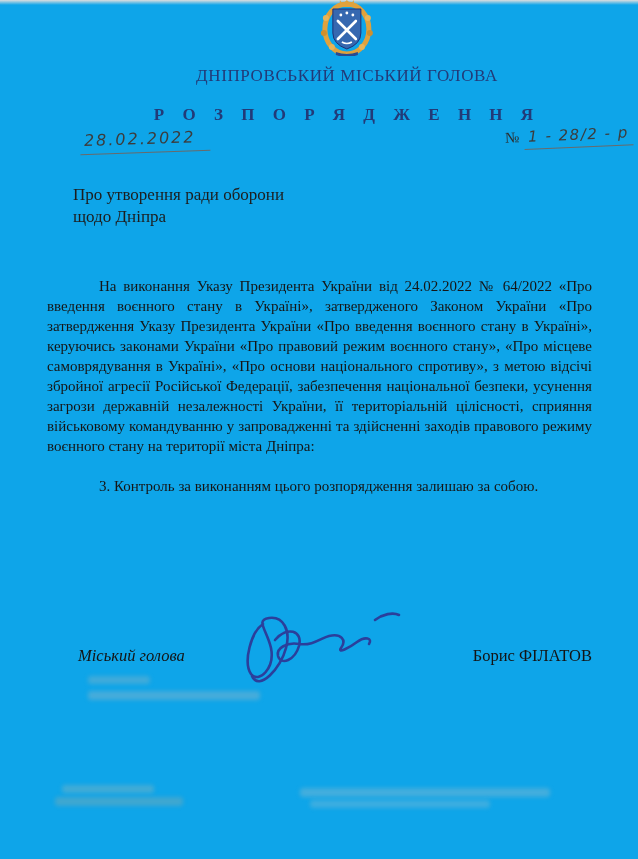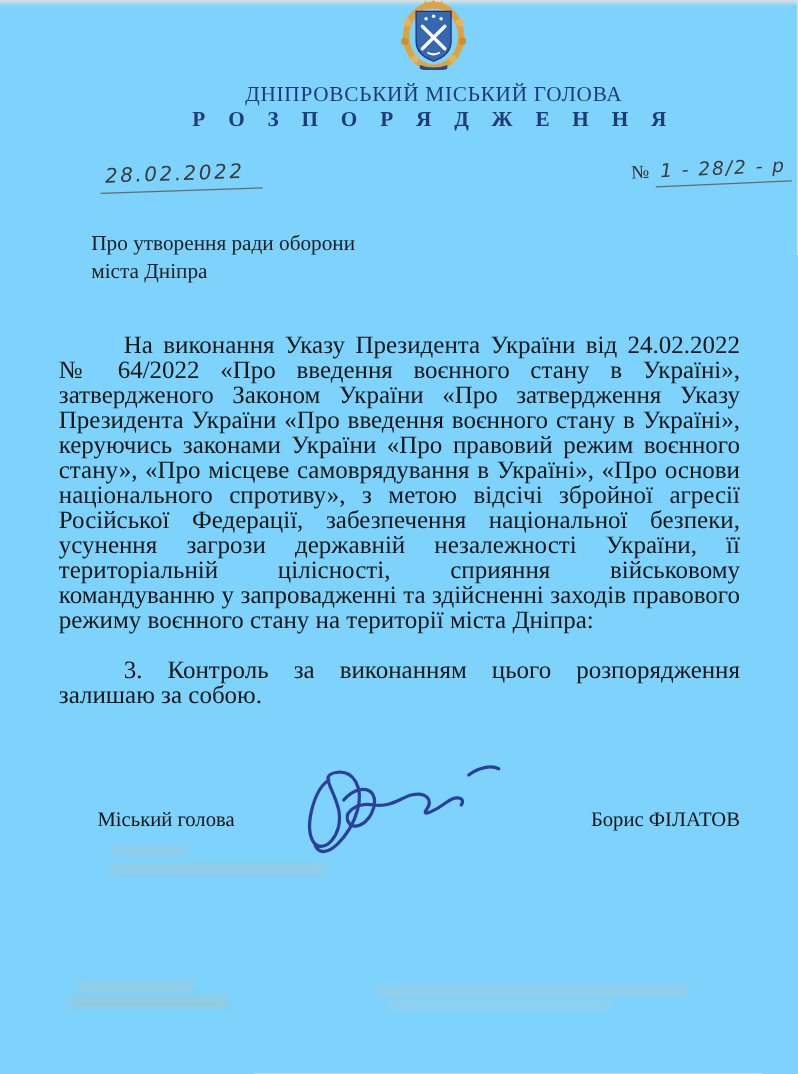--- a/index.html
+++ b/index.html
@@ -1,49 +1,49 @@
 <!DOCTYPE html>
 <html><head>
 <meta charset="utf-8">
 <style>
   html,body{margin:0;padding:0;background:#ffffff;}
   .page{
     position:relative;width:638px;height:859px;margin:0;
-    background:#7dd3fc;overflow:hidden;
+    background:#0ea5e9;overflow:hidden;
     font-family:"Liberation Serif", serif;color:#1c1c1c;
   }
   .scan-strip{position:absolute;top:0;left:0;width:100%;height:5px;
     background:linear-gradient(#dedede,rgba(255,255,255,0));}
   
   .letterhead{position:absolute;top:0;left:347px;transform:translateX(-50%);
     text-align:center;white-space:nowrap;}
   .emblem{display:block;margin:0 auto 10px auto;}
   .authority{font-size:17px;letter-spacing:0.6px;color:#223a78;font-weight:normal;}
-  .doc-type{font-size:17px;font-weight:bold;letter-spacing:7px;color:#223a78;margin-top:0;}
+  .doc-type{font-size:17px;font-weight:bold;letter-spacing:7px;color:#223a78;margin-top:19px;}
   
   .hand{font-family:"DejaVu Sans",sans-serif;font-style:italic;color:#3c3c3c;}
   .date-block{position:absolute;top:129px;left:80px;transform:rotate(-2deg);
     font-size:16px;letter-spacing:2px;border-bottom:1px solid #6a6a6a;
     padding:0 14px 4px 4px;}
   .number-block{position:absolute;top:126px;left:505px;transform:rotate(-2.5deg);
     font-size:15px;}
   .number-prefix{font-family:"Liberation Serif",serif;font-style:normal;font-size:15px;color:#2c2c2c;}
   .number-value{font-size:15px;letter-spacing:1.5px;border-bottom:1px solid #6a6a6a;
     padding:0 4px 3px 4px;}
   
   .subject{position:absolute;top:184px;left:73px;font-size:17px;line-height:22px;color:#1d1d1d;}
   
-  .body-text{position:absolute;top:266px;left:47px;width:545px;
-    font-size:20px;line-height:20px;text-align:justify;color:#161616;}
+  .body-text{position:absolute;top:276px;left:47px;width:545px;
+    font-size:15px;line-height:20px;text-align:justify;color:#161616;}
   .body-text p{margin:0;text-indent:52px;}
   .body-text p + p{margin-top:20px;}
   
   .sign-row{position:absolute;top:646px;left:47px;width:545px;
     display:flex;justify-content:space-between;font-size:16.5px;color:#141414;}
-  .sign-title{padding-left:31px;}
+  .sign-title{padding-left:31px;font-style:italic;}
   .sign-name{padding-right:0px;margin-left:38px;}
   .signature-svg{position:absolute;top:606px;left:225px;}
   
   .ghost{position:absolute;border-radius:3px;filter:blur(2px);}
   .g1{top:676px;left:88px;width:62px;height:8px;background:rgba(195,185,180,0.28);}
   .g2{top:691px;left:88px;width:172px;height:9px;background:rgba(198,190,186,0.30);}
   .g3{top:785px;left:62px;width:92px;height:8px;background:rgba(215,190,160,0.26);}
   .g4{top:797px;left:55px;width:128px;height:9px;background:rgba(220,175,130,0.24);}
   .g5{top:788px;left:300px;width:250px;height:9px;background:rgba(205,198,192,0.28);}
   .g6{top:800px;left:310px;width:180px;height:8px;background:rgba(208,200,195,0.24);}
@@ -84,21 +84,21 @@
 
   <div class="date-block hand">28.02.2022</div>
 
   <div class="number-block hand">
     <span class="number-prefix">№</span>
     <span class="number-value">1 - 28/2 - р</span>
   </div>
 
   <div class="subject">
     <div>Про утворення ради оборони</div>
-    <div>міста Дніпра</div>
+    <div>щодо Дніпра</div>
   </div>
 
   <div class="body-text">
     <p>На виконання Указу Президента України від 24.02.2022 № 64/2022 «Про введення воєнного стану в Україні», затвердженого Законом України «Про затвердження Указу Президента України «Про введення воєнного стану в Україні», керуючись законами України «Про правовий режим воєнного стану», «Про місцеве самоврядування в Україні», «Про основи національного спротиву», з метою відсічі збройної агресії Російської Федерації, забезпечення національної безпеки, усунення загрози державній незалежності України, її територіальній цілісності, сприяння військовому командуванню у запровадженні та здійсненні заходів правового режиму воєнного стану на території міста Дніпра:</p>
     <p>3. Контроль за виконанням цього розпорядження залишаю за собою.</p>
   </div>
 
   <div class="sign-row">
     <span class="sign-title">Міський голова</span>
     <span class="sign-name">Борис ФІЛАТОВ</span>

